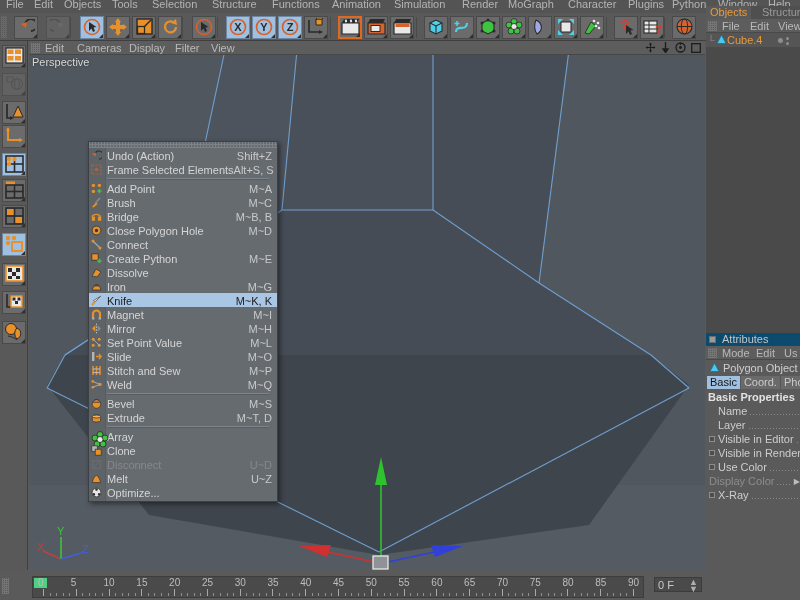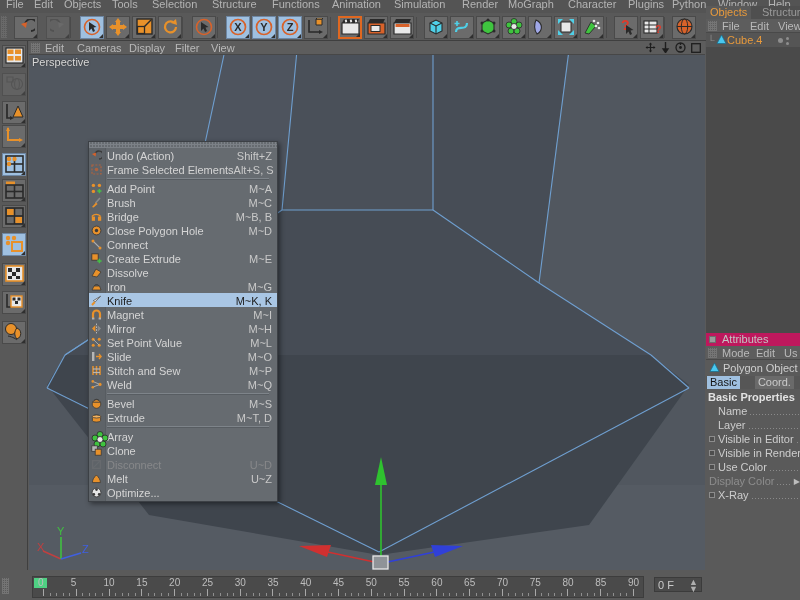--- a/index.html
+++ b/index.html
@@ -159,31 +159,31 @@
   .objrow .tline { width:10px; text-align:center; color:#8f8f8f; font-size:10px; }
   .objrow .oname { font-size:11px; color:#e89a3c; }
   .objdots {
     position:absolute; right:2px; top:3px; width:20px; height:9px;
     display:flex; align-items:center; gap:3px;
   }
   .dot { width:5px; height:5px; border-radius:50%; background:#8e8e8e; }
   .vdots { display:flex; flex-direction:column; gap:2px; }
   .vdots i { width:3px; height:3px; border-radius:50%; background:#8e8e8e; display:block; }
 
-  .attrhdr { position:relative; height:13px; background:#be185d; }
+  .attrhdr { position:relative; height:13px; background:#0c4a6e; }
   .attrhdr .box {
     position:absolute; left:3px; top:3px; width:7px; height:7px;
     background:#9a9a9a; border:1px solid #6d6d6d;
   }
   .attrhdr .t { position:absolute; left:16px; top:0; line-height:13px; font-size:11px; color:#c4c4c4; }
 
   .objline { height:16px; display:flex; align-items:center; gap:3px; padding-left:3px; background:#5a5a5a; }
   .objline .txt { font-size:11px; color:#cfcfcf; }
 
-  .attrtabs { display:flex; height:13px; background:#565656; gap:15px; padding-left:1px; }
+  .attrtabs { display:flex; height:13px; background:#565656; gap:1px; padding-left:1px; }
   .atab { font-size:11px; line-height:13px; padding:0 3px; color:#cacaca; background:#6a6a6a; white-space:nowrap; }
   .atab.on { background:#9fc0e0; color:#141414; }
 
   .secthdr { font-size:11px; font-weight:bold; color:#e2e2e2; padding:2px 0 1px 2px; }
   .prow { position:relative; height:14px; display:flex; align-items:center; padding-left:3px; }
   .prow .chk {
     width:6px; height:6px; border:1px solid #8c8c8c; background:#4e4e4e; margin-right:3px; flex:0 0 auto;
   }
   .prow .pl { font-size:11px; color:#cdcdcd; white-space:nowrap; }
   .prow.dis .pl { color:#8d8d8d; }
@@ -771,21 +771,21 @@
               <path d="M2.8 2.8L8.2 8.2" stroke="#b0b0b0" stroke-width="1.2"></path>
             </svg></span>
           <span class="lbl">Connect</span>
           <span class="key"></span>
         </div>
         <div class="ctx-item">
           <span class="ic"><svg width="11" height="11" viewBox="0 0 11 11">
               <rect x="0.8" y="0.8" width="6.4" height="6.4" fill="#e8912a" stroke="#3a3a3a" stroke-width=".9"></rect>
               <path d="M8.4 5.8v4.4M6.2 8h4.4" stroke="#46c046" stroke-width="1.5"></path>
             </svg></span>
-          <span class="lbl">Create Extrude</span>
+          <span class="lbl">Create Python</span>
           <span class="key">M~E</span>
         </div>
         <div class="ctx-item">
           <span class="ic"><svg width="11" height="11" viewBox="0 0 11 11">
               <path d="M1 9L5 2l5 3-4 5z" fill="#e8912a" stroke="#3a3a3a" stroke-width=".8"></path>
             </svg></span>
           <span class="lbl">Dissolve</span>
           <span class="key"></span>
         </div>
         <div class="ctx-item">

